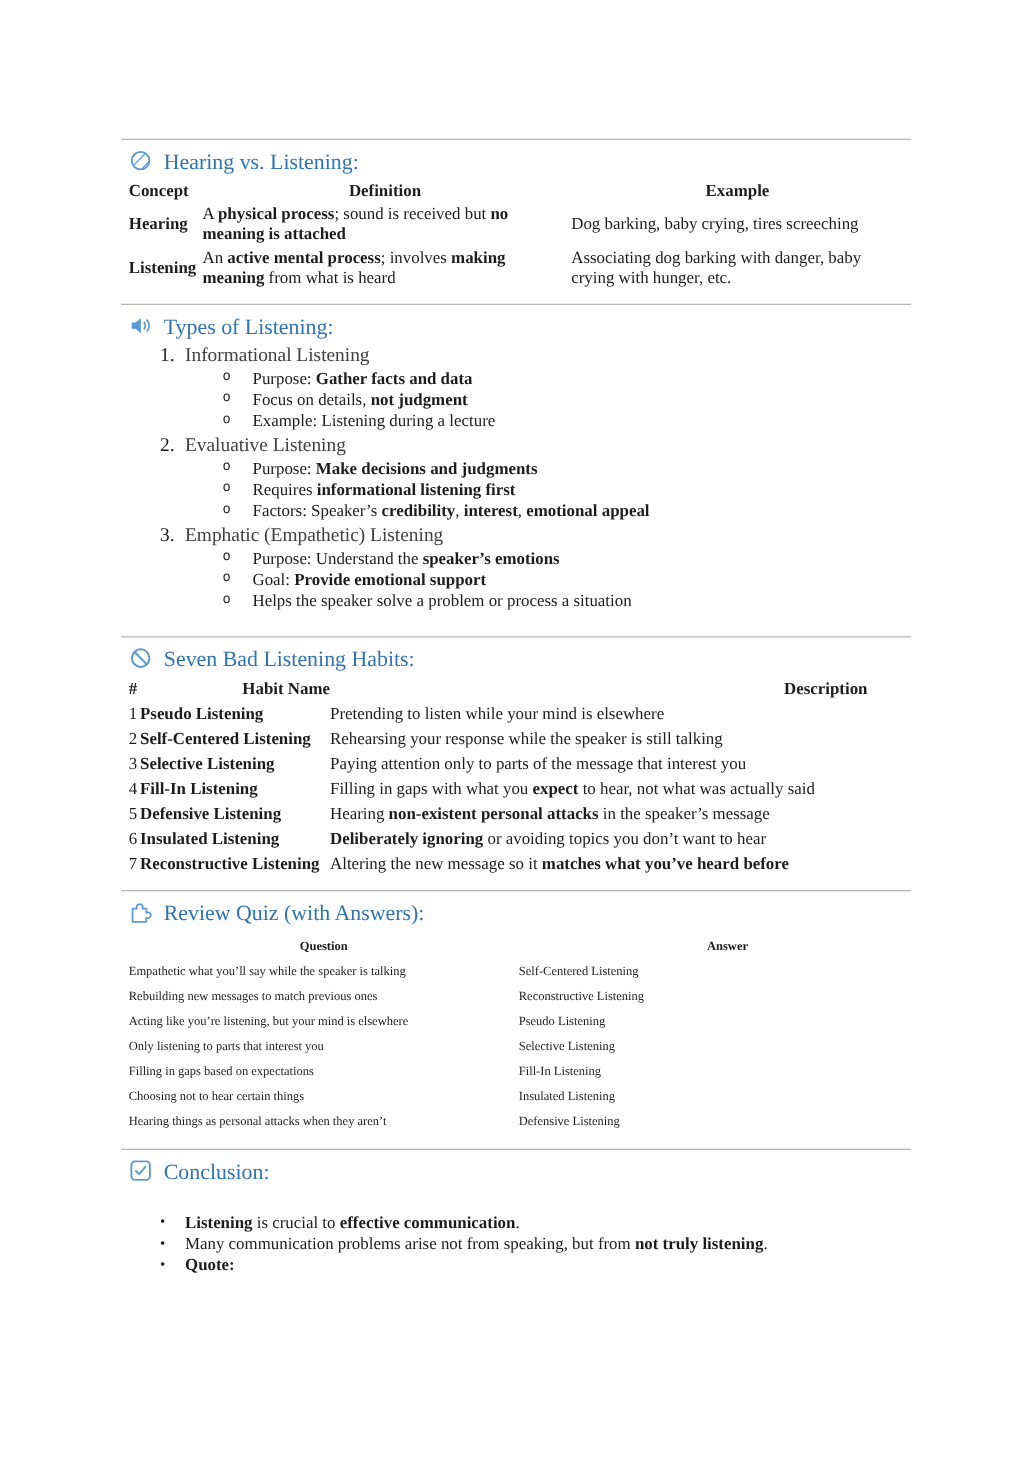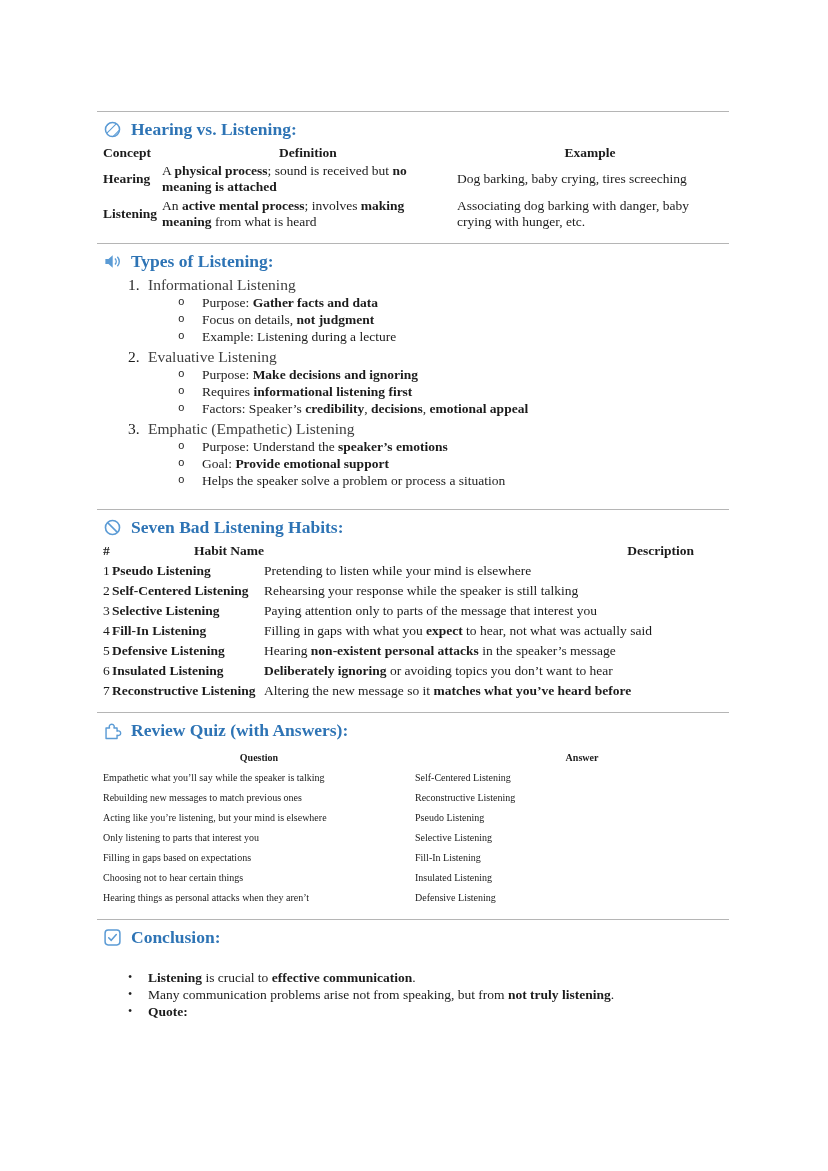--- a/index.html
+++ b/index.html
@@ -8,22 +8,22 @@
     width:828px; height:1171px;
     font-family:"Liberation Serif","DejaVu Serif",serif;
     color:#1c1c1c;
     position:relative;
     overflow:hidden;
   }
   .page { position:absolute; inset:0; background:#fff; }
   .content { position:absolute; left:97px; top:111px; width:632px; }
   hr.rule { border:none; border-top:1.5px solid #b5b5b5; margin:0; }
   .sec-head {
-    display:flex; align-items:center; gap:9px;
-    color:#2E74B5; font-weight:700; font-size:17.5px; line-height:21px;
+    display:flex; align-items:flex-start; gap:9px;
+    color:#2E74B5; font-weight:400; font-size:17.5px; line-height:21px;
     margin:7px 0 0 6px;
   }
   .sec-head .icon { display:inline-flex; flex:0 0 auto; }
 
   
   table { border-collapse:collapse; table-layout:fixed; }
   .cmp-table { margin:4px 0 12px 6px; width:620px; font-size:13.5px; }
   .cmp-table th { font-weight:bold; padding:1px 0; line-height:15px; }
   .cmp-table th.h-left { text-align:left; }
   .cmp-table th.h-center { text-align:center; }
@@ -147,29 +147,29 @@
           <span class="o-marker">o</span>
           <span>Example: Listening during a lecture</span>
         </div>
 
         <div class="type-item">
           <span class="type-num">2.</span>
           <span class="type-name">Evaluative Listening</span>
         </div>
         <div class="point">
           <span class="o-marker">o</span>
-          <span>Purpose: <b>Make decisions and ignoring</b></span>
+          <span>Purpose: <b>Make decisions and judgments</b></span>
         </div>
         <div class="point">
           <span class="o-marker">o</span>
           <span>Requires <b>informational listening first</b></span>
         </div>
         <div class="point">
           <span class="o-marker">o</span>
-          <span>Factors: Speaker’s <b>credibility</b>, <b>decisions</b>, <b>emotional appeal</b></span>
+          <span>Factors: Speaker’s <b>credibility</b>, <b>interest</b>, <b>emotional appeal</b></span>
         </div>
 
         <div class="type-item">
           <span class="type-num">3.</span>
           <span class="type-name">Emphatic (Empathetic) Listening</span>
         </div>
         <div class="point">
           <span class="o-marker">o</span>
           <span>Purpose: Understand the <b>speaker’s emotions</b></span>
         </div>

